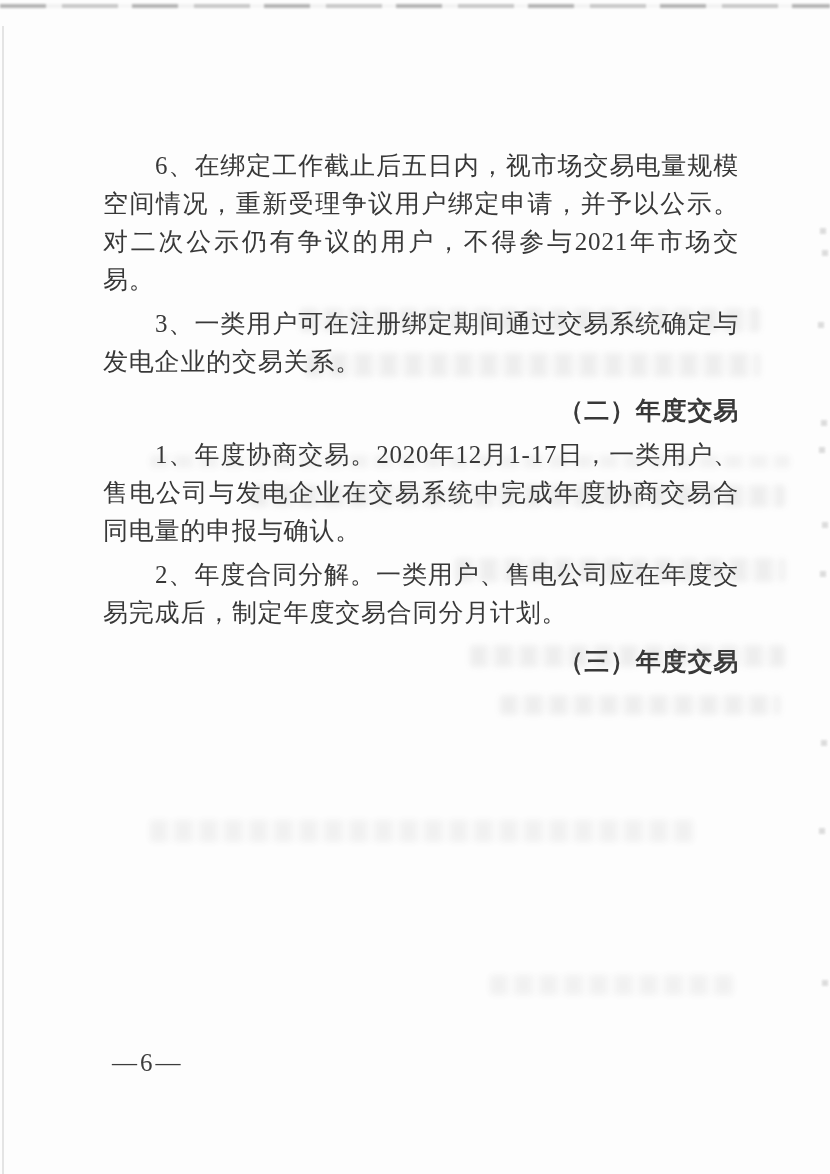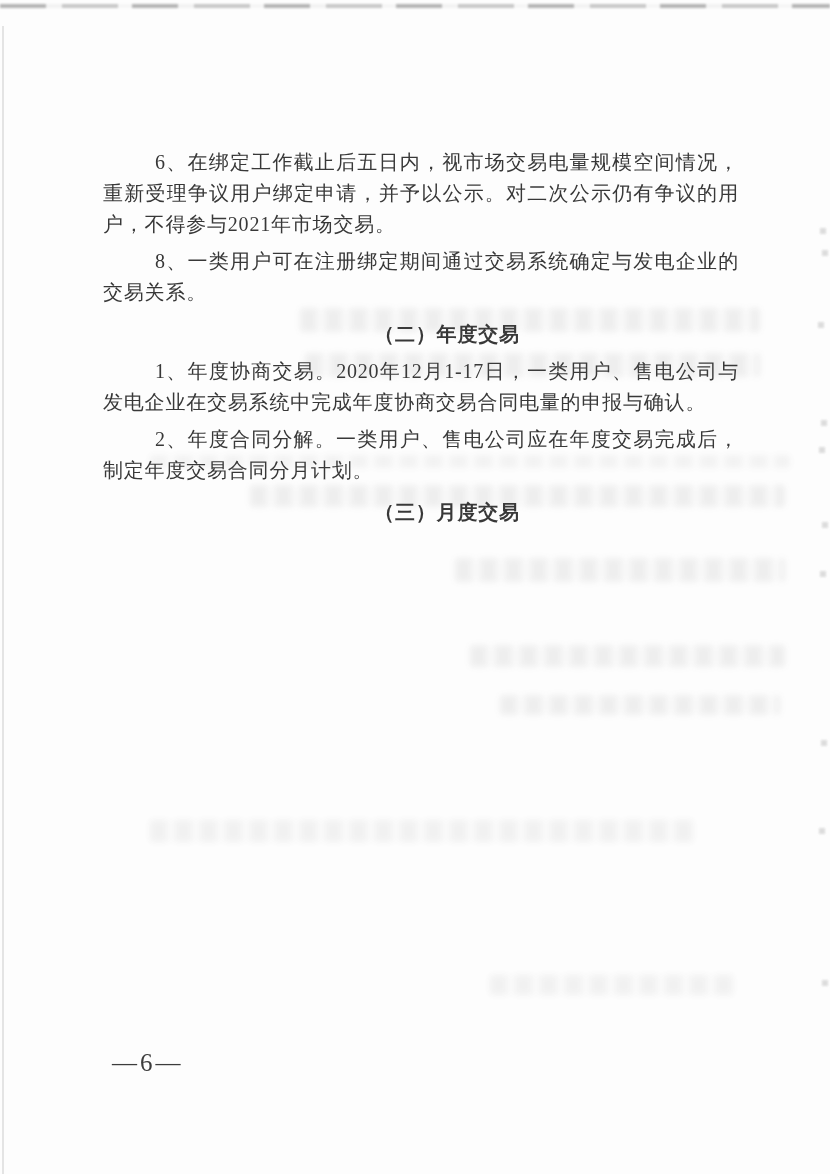--- a/index.html
+++ b/index.html
@@ -35,29 +35,29 @@
   }
   
   .text-block {
     position: absolute;
     left: 103px;
     top: 147px;
     width: 636px;
   }
   .text-block p {
     margin: 0 0 6px 0;
-    font-size: 20px;
-    line-height: 31px;
+    font-size: 25px;
+    line-height: 38px;
     letter-spacing: 0.8px;
     text-align: justify;
     text-indent: 52px;
   }
   .text-block p.heading {
     font-weight: bold;
-    text-align: center;
+    text-align: right;
     margin-top: 11px;
   }
   .page-number {
     position: absolute;
     left: 112px;
     top: 1049px;
     font-size: 25px;
     letter-spacing: 3px;
     color: #3c3c3c;
   }
@@ -84,25 +84,25 @@
 </head>
 <body>
 
 <div class="scan-top-line"></div>
 <div class="scan-left-line"></div>
 
 <main>
 
   <section class="text-block">
     <p>6、在绑定工作截止后五日内，视市场交易电量规模空间情况，重新受理争议用户绑定申请，并予以公示。对二次公示仍有争议的用户，不得参与2021年市场交易。</p>
-    <p>8、一类用户可在注册绑定期间通过交易系统确定与发电企业的交易关系。</p>
+    <p>3、一类用户可在注册绑定期间通过交易系统确定与发电企业的交易关系。</p>
     <p class="heading">（二）年度交易</p>
     <p>1、年度协商交易。2020年12月1-17日，一类用户、售电公司与发电企业在交易系统中完成年度协商交易合同电量的申报与确认。</p>
     <p>2、年度合同分解。一类用户、售电公司应在年度交易完成后，制定年度交易合同分月计划。</p>
-    <p class="heading">（三）月度交易</p>
+    <p class="heading">（三）年度交易</p>
   </section>
 
   <div class="page-number">—6—</div>
 
   <div class="ghost" style="left:300px; top:308px; width:460px; height:24px;"></div>
   <div class="ghost" style="left:305px; top:353px; width:455px; height:24px;"></div>
   <div class="ghost" style="left:150px; top:455px; width:640px; height:13px; opacity:.4;"></div>
   <div class="ghost" style="left:250px; top:485px; width:535px; height:22px;"></div>
   <div class="ghost" style="left:455px; top:558px; width:330px; height:24px;"></div>
   <div class="ghost" style="left:470px; top:645px; width:315px; height:22px;"></div>

